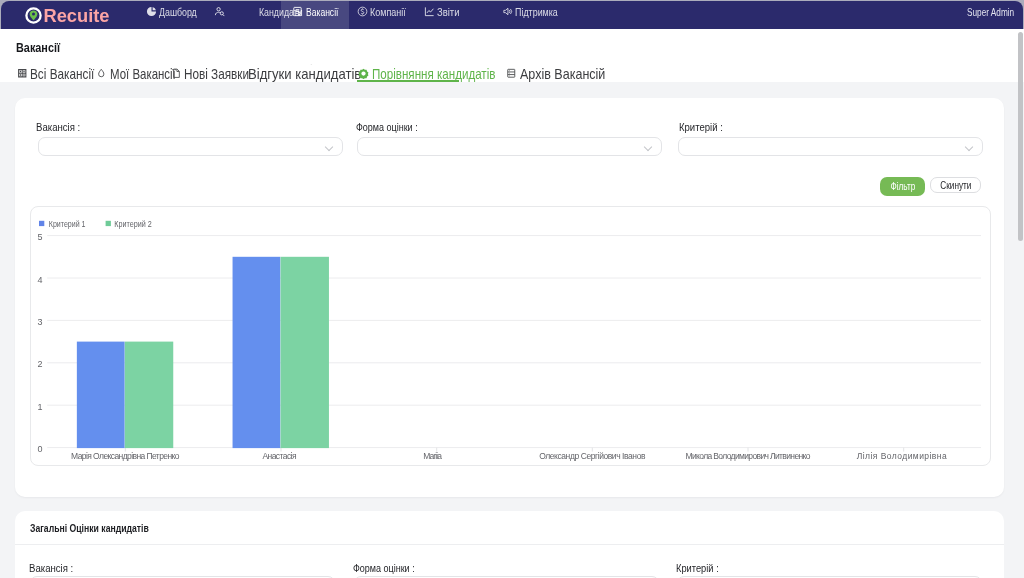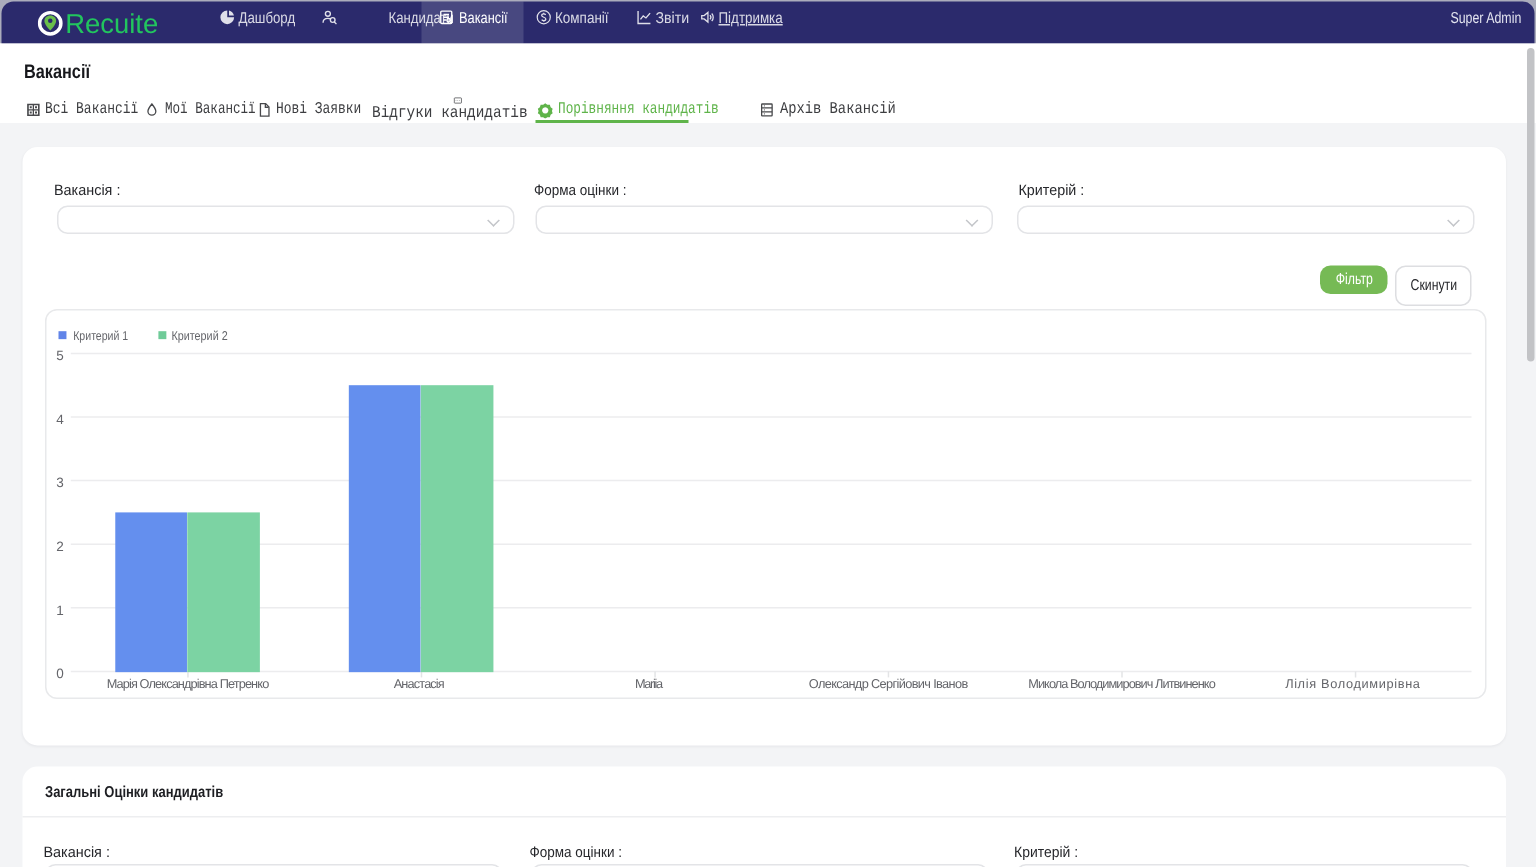--- a/index.html
+++ b/index.html
@@ -6,49 +6,49 @@
 html,body { width:1024px; height:578px; overflow:hidden; font-family:"Liberation Sans", sans-serif; background:#ffffff; }
 .abs { position:absolute; }
 .sx { display:inline-block; transform-origin:0 50%; white-space:pre; }
 .nav { position:absolute; left:1px; top:1px; width:1022px; height:28px; background:#2b2a6c; border-radius:8px 8px 0 0; }
 .nav .item { position:absolute; top:0; height:21px; display:flex; align-items:center; color:rgba(255,255,255,0.82); font-size:10.5px; }
 .nav .item svg { margin-right:2px; }
 .pill { position:absolute; left:280.2px; top:0; width:67.4px; height:28px; background:rgba(255,255,255,0.14); }
 
 .panel { position:absolute; left:0; top:29px; width:1024px; height:53px; background:#fff; }
 .h1 { position:absolute; left:15.6px; top:10.5px; font-size:13px; font-weight:bold; color:#17181c; }
-.tab { position:absolute; top:35px; height:18px; display:flex; align-items:center; font-size:11px; color:#3c3d40;font-family:Liberation Mono, monospace; }
+.tab { position:absolute; top:35px; height:18px; display:flex; align-items:center; font-size:15px; color:#3c3d40; }
 .tab svg { margin-right:3px; }
 .tab.green { color:#5fb44a;align-items:center; }
 .underline { position:absolute; left:357.3px; top:51.2px; width:101.5px; height:2px; background:#5fb44a; }
 
 .pagebg { position:absolute; left:0; top:82px; width:1024px; height:496px; background:#f3f4f6; }
 .card1 { position:absolute; left:15px; top:97.5px; width:988.5px; height:399px; background:#fff; border-radius:10px; box-shadow:0 1px 2px rgba(20,20,40,0.05); }
 .card2 { position:absolute; left:15px; top:511px; width:988.5px; height:67px; background:#fff; border-radius:10px 10px 0 0; }
 .flabel { position:absolute; font-size:10px; color:#26272b; }
 .sel { position:absolute; width:305px; height:19.5px; border:1px solid #e3e4e7; border-radius:7px; background:#fff; }
 .sel:after { content:""; position:absolute; right:10px; top:6px; width:5px; height:5px; border-right:1.3px solid #c3c5c9; border-bottom:1.3px solid #c3c5c9; transform:rotate(45deg); }
 .btnF { position:absolute; left:865px; top:79.3px; width:45px; height:19.4px; background:#76ba55; border-radius:7px; color:#fff; font-size:10.5px; display:flex; align-items:center; justify-content:center; }
-.btnR { position:absolute; left:915.3px; top:79.3px; width:51.2px; height:27px; background:#fff; border:1px solid #dddee1; border-radius:7px; color:#26272b; font-size:10.5px; display:flex; align-items:center; justify-content:center; }
+.btnR { position:absolute; left:915.3px; top:79.3px; width:51.2px; height:16px; background:#fff; border:1px solid #dddee1; border-radius:7px; color:#26272b; font-size:10.5px; display:flex; align-items:center; justify-content:center; }
 .chartbox { position:absolute; left:29.5px; top:206px; width:961px; height:260px; border:1px solid #e8e9eb; border-radius:8px; }
 .csvg { position:absolute; left:29.5px; top:206px; }
 .c2div { position:absolute; left:0; top:32.9px; width:988.5px; height:1px; background:#edeef0; }
 .sbthumb { position:absolute; left:1017.5px; top:31.7px; width:5.5px; height:209px; background:#c2c3c6; border-radius:3px; }
 .cx { transform-origin:50% 50%; }
 </style>
 </head>
 <body>
 <div style="position:absolute;left:0;top:0;width:1024px;height:29px;background:#abacbc;"></div>
 <div class="nav">
   <svg class="abs" style="left:24px;top:5.5px;" width="17" height="17" viewBox="0 0 17 17">
     <circle cx="8.5" cy="8.5" r="7.1" fill="none" stroke="#ffffff" stroke-width="2.3"></circle>
     <path d="M8.5 3.4 c2.3 0 3.9 1.6 3.9 3.6 c0 2.6 -3.9 6.3 -3.9 6.3 s-3.9 -3.7 -3.9 -6.3 c0 -2 1.6 -3.6 3.9 -3.6 z" fill="#6abf4b"></path>
     <circle cx="8.5" cy="6.9" r="1.5" fill="#2b2a6c"></circle>
   </svg>
-  <span class="abs" style="left:42.5px; top:3.5px; color:#22c55e; font-size:18.3px; font-weight:normal;">Recuite</span>
+  <span class="abs" style="left:42.5px; top:3.5px; color:#fca5a5; font-size:18.3px; font-weight:bold;">Recuite</span>
   <div class="pill"></div>
   <div class="item" style="left:145px;">
     <svg width="11" height="11" viewBox="0 0 24 24" fill="rgba(255,255,255,0.85)">
         <path d="M12 2 A10 10 0 1 0 22 12 L12 12 Z"></path>
         <path d="M14.5 2.3 A10 10 0 0 1 21.7 9.5 L14.5 9.5 Z"></path>
       </svg>
     <span class="sx" style="transform:scaleX(0.84);">Дашборд</span>
   </div>
   <div class="item" style="left:213px;gap:32px;">
     <svg width="11" height="11" viewBox="0 0 24 24" fill="none" stroke="rgba(255,255,255,0.85)" stroke-width="2">
@@ -75,21 +75,21 @@
       </svg>
     <span class="sx" style="transform:scaleX(0.856);">Компанії</span>
   </div>
   <div class="item" style="left:423px;align-items:center;">
     <svg width="11" height="11" viewBox="0 0 24 24" fill="none" stroke="rgba(255,255,255,0.85)" stroke-width="2">
         <path d="M3 3 v18 h18"></path>
         <path d="M6.5 15 l4-5 l4 3 l6-7"></path>
       </svg>
     <span class="sx" style="transform:scaleX(0.9);">Звіти</span>
   </div>
-  <div class="item" style="left:465px;text-decoration:underline;">
+  <div class="item" style="left:501px;">
     <svg width="11" height="11" viewBox="0 0 24 24" fill="none" stroke="rgba(255,255,255,0.85)" stroke-width="1.9">
         <path d="M4 9.5 v5 h3.5 L13 19 V5 L7.5 9.5 Z"></path>
         <path d="M16 9 a4.5 4.5 0 0 1 0 6"></path>
         <path d="M18.5 6.5 a8 8 0 0 1 0 11"></path>
       </svg>
     <span class="sx" style="transform:scaleX(0.849);">Підтримка</span>
   </div>
   <div class="item" style="left:965.6px; color:#e4e5f0; font-size:10.5px;">
       <span class="sx" style="transform:scaleX(0.785);">Super Admin</span>
     </div>

